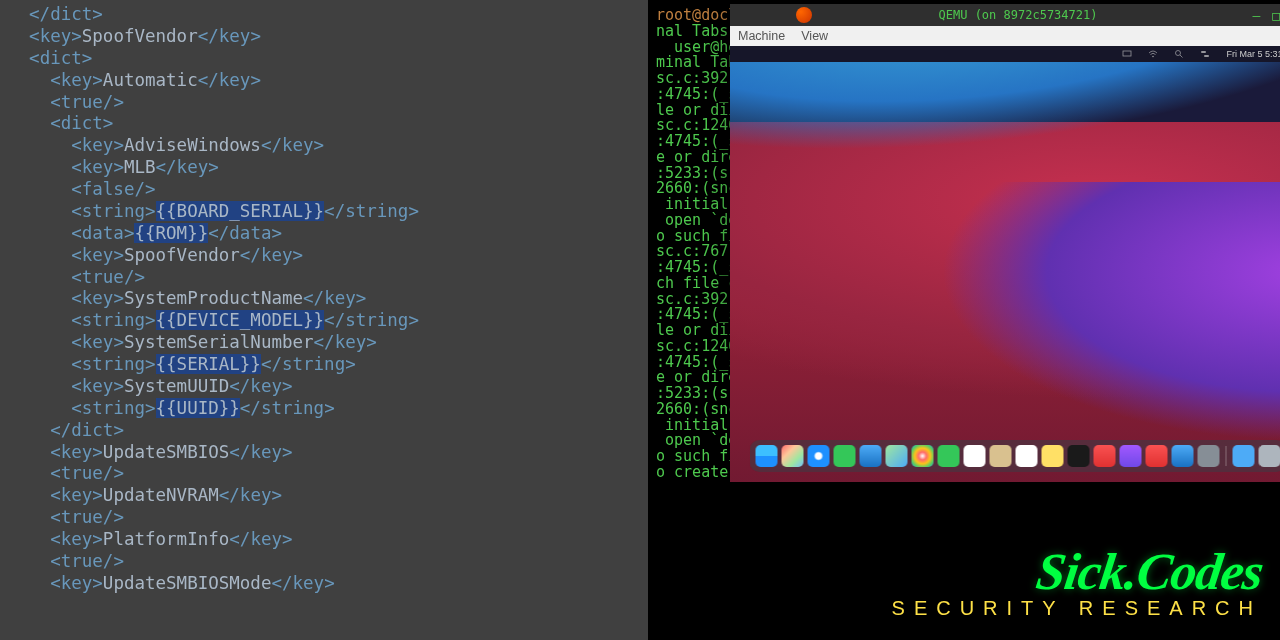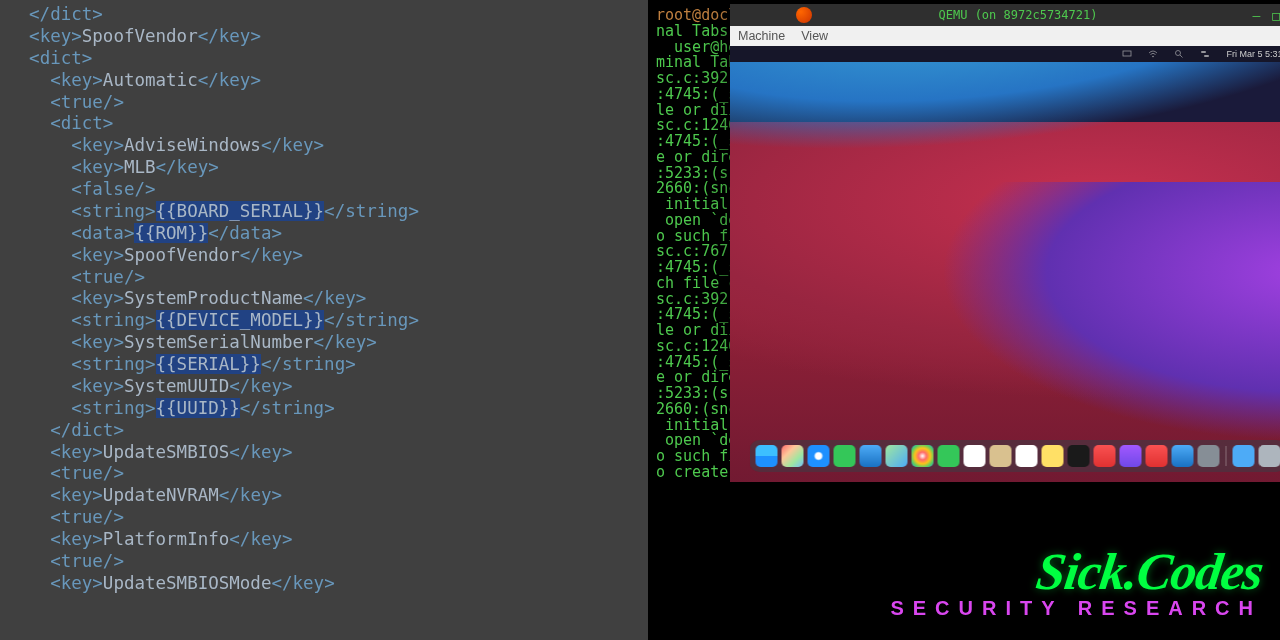--- a/index.html
+++ b/index.html
@@ -29,21 +29,21 @@
 .w2{height:400px;top:60px;background:radial-gradient(ellipse 100% 70% at 60% 20%,#c73050 0%,#982540 50%,transparent 70%)}
 .w3{height:300px;top:120px;right:-30%;left:auto;background:radial-gradient(ellipse 60% 80% at 80% 30%,#a040e0 0%,#6030b0 50%,transparent 70%)}
 .w4{height:400px;top:140px;background:linear-gradient(180deg,rgba(200,40,60,0.8) 0%,#6a1830 80%)}
 .mac-bg::before{content:'';position:absolute;inset:0;background:linear-gradient(160deg,#1a2840 0%,transparent 30%)}
 .dock{position:absolute;bottom:10px;left:50%;transform:translateX(-50%);height:32px;background:rgba(60,60,70,0.55);backdrop-filter:blur(10px);border-radius:10px;display:flex;align-items:center;padding:0 6px;gap:4px}
 .dock .di{width:22px;height:22px;border-radius:5px;flex-shrink:0}
 .dock .sep{width:1px;height:20px;background:rgba(255,255,255,0.3);margin:0 2px}
 .cursor{position:absolute;right:14px;top:338px;font-size:13px;color:#ccc}
 .logo-overlay{position:absolute;right:18px;bottom:20px;text-align:right}
 .logo-overlay .main{font-family:'Brush Script MT',cursive;font-size:52px;font-style:italic;font-weight:bold;color:#00ff41;text-shadow:0 0 8px rgba(0,255,65,0.4);letter-spacing:-1px;transform:skewX(-8deg);display:inline-block}
-.logo-overlay .sub{font-family:sans-serif;font-size:20px;color:#d946ef;letter-spacing:9px;margin-top:-4px;font-weight:700}
+.logo-overlay .sub{font-family:sans-serif;font-size:20px;color:#fde047;letter-spacing:9px;margin-top:-4px;font-weight:400}
 </style>
 </head>
 <body>
 
 <div class="container">
   <div class="code-pane" id="code-pane">
       <div class="line">  <span class="tag">&lt;/</span><span class="tag">dict</span><span class="tag">&gt;</span></div>
       <div class="line">  <span class="tag">&lt;</span><span class="tag">key</span><span class="tag">&gt;</span><span class="val">SpoofVendor</span><span class="tag">&lt;/</span><span class="tag">key</span><span class="tag">&gt;</span></div>
       <div class="line">  <span class="tag">&lt;</span><span class="tag">dict</span><span class="tag">&gt;</span></div>
       <div class="line">    <span class="tag">&lt;</span><span class="tag">key</span><span class="tag">&gt;</span><span class="val">Automatic</span><span class="tag">&lt;/</span><span class="tag">key</span><span class="tag">&gt;</span></div>

